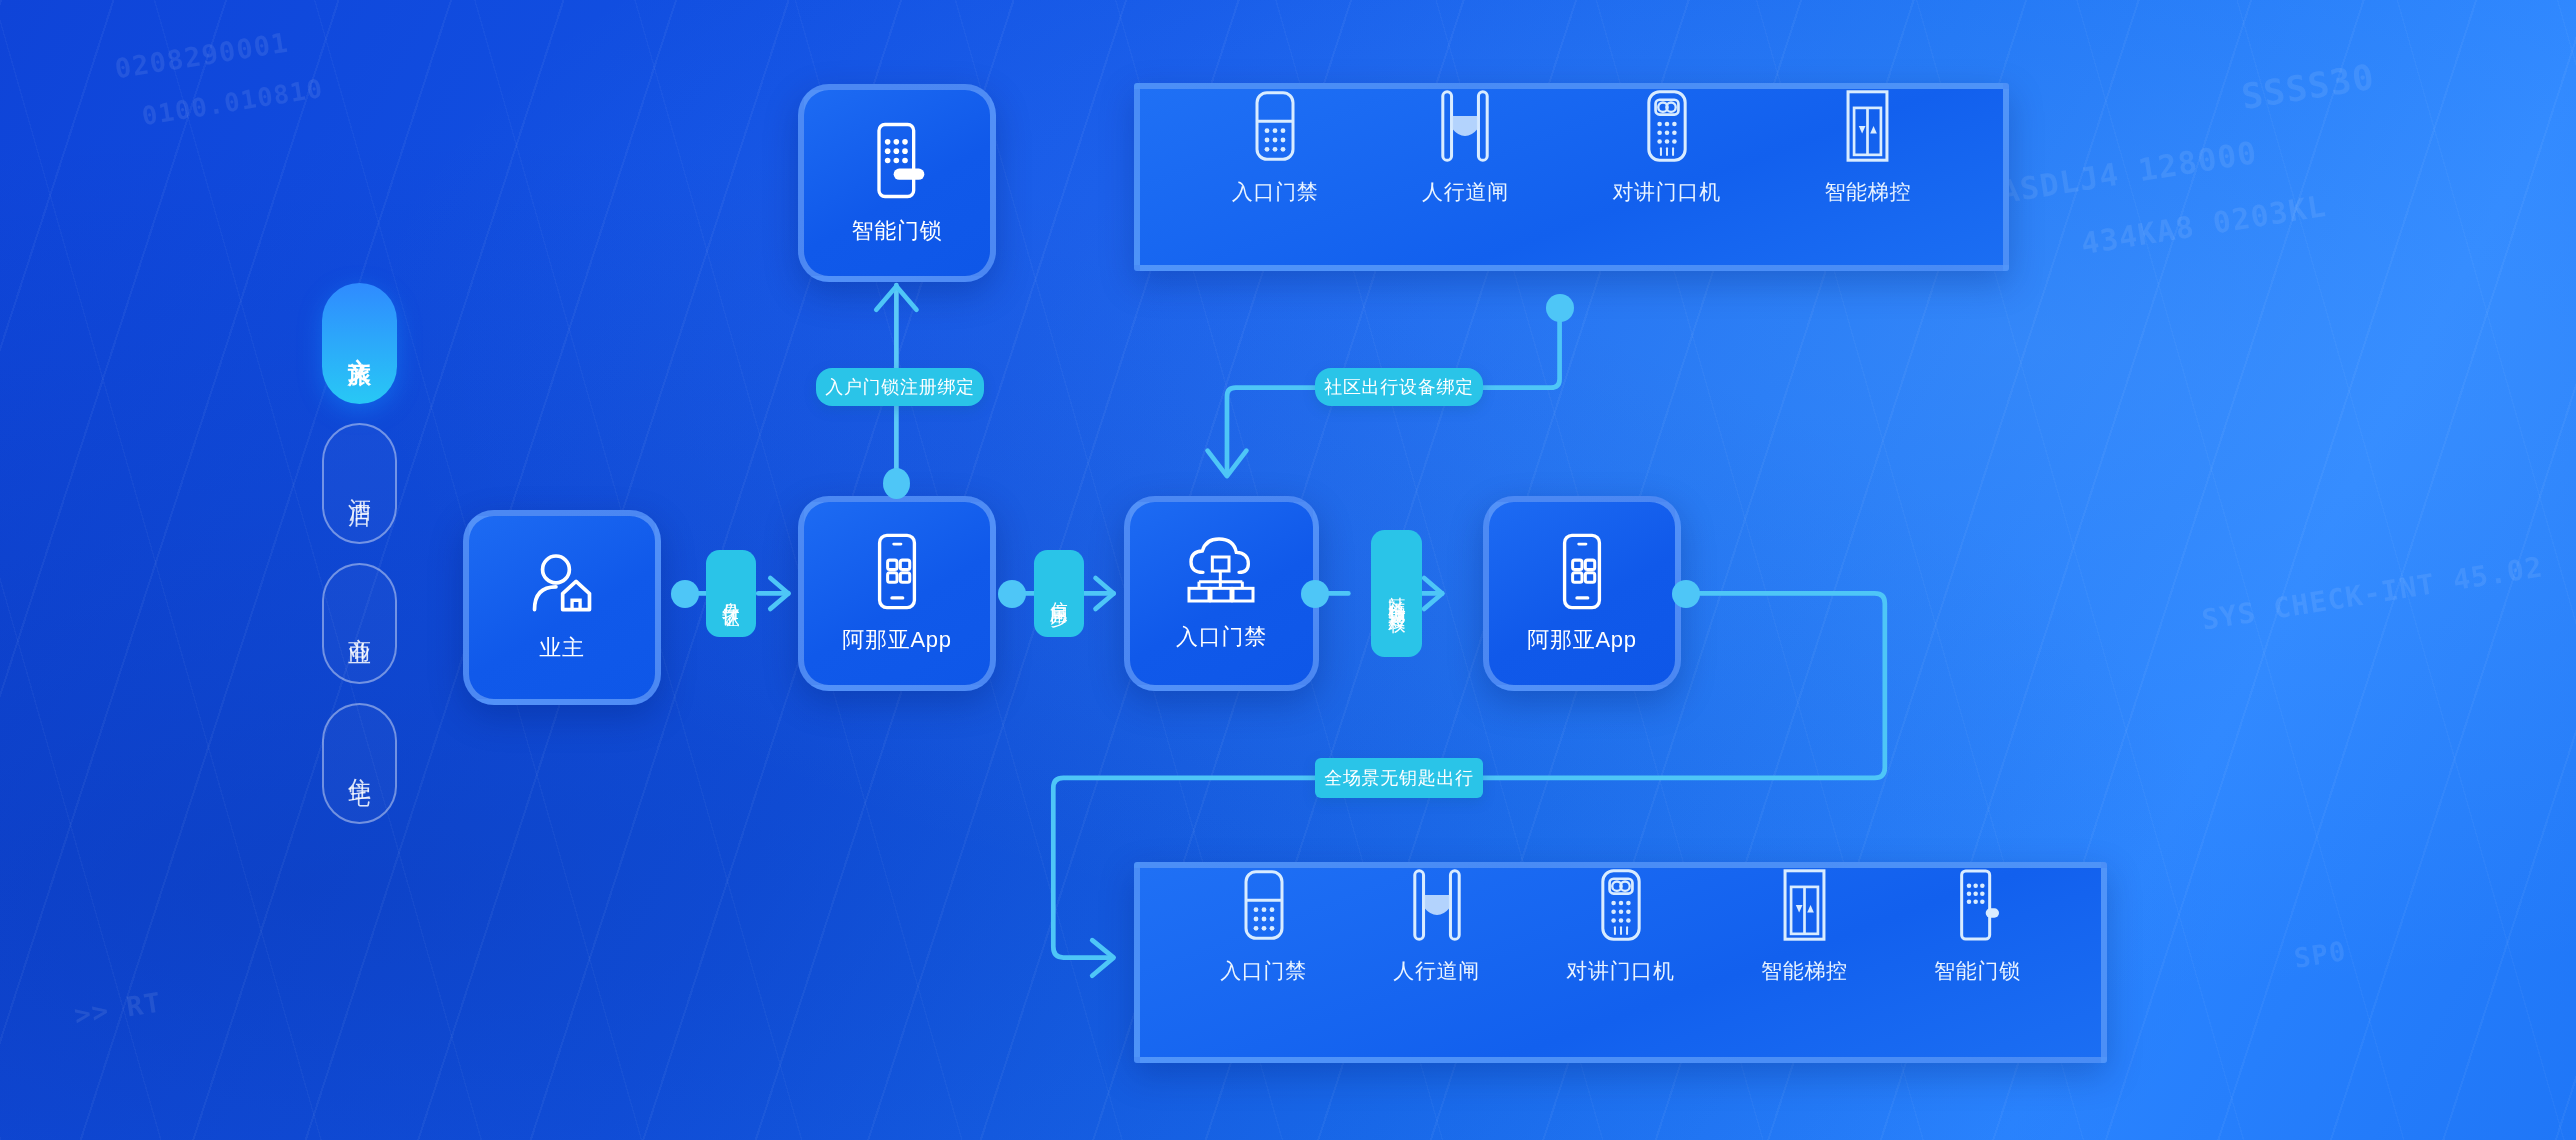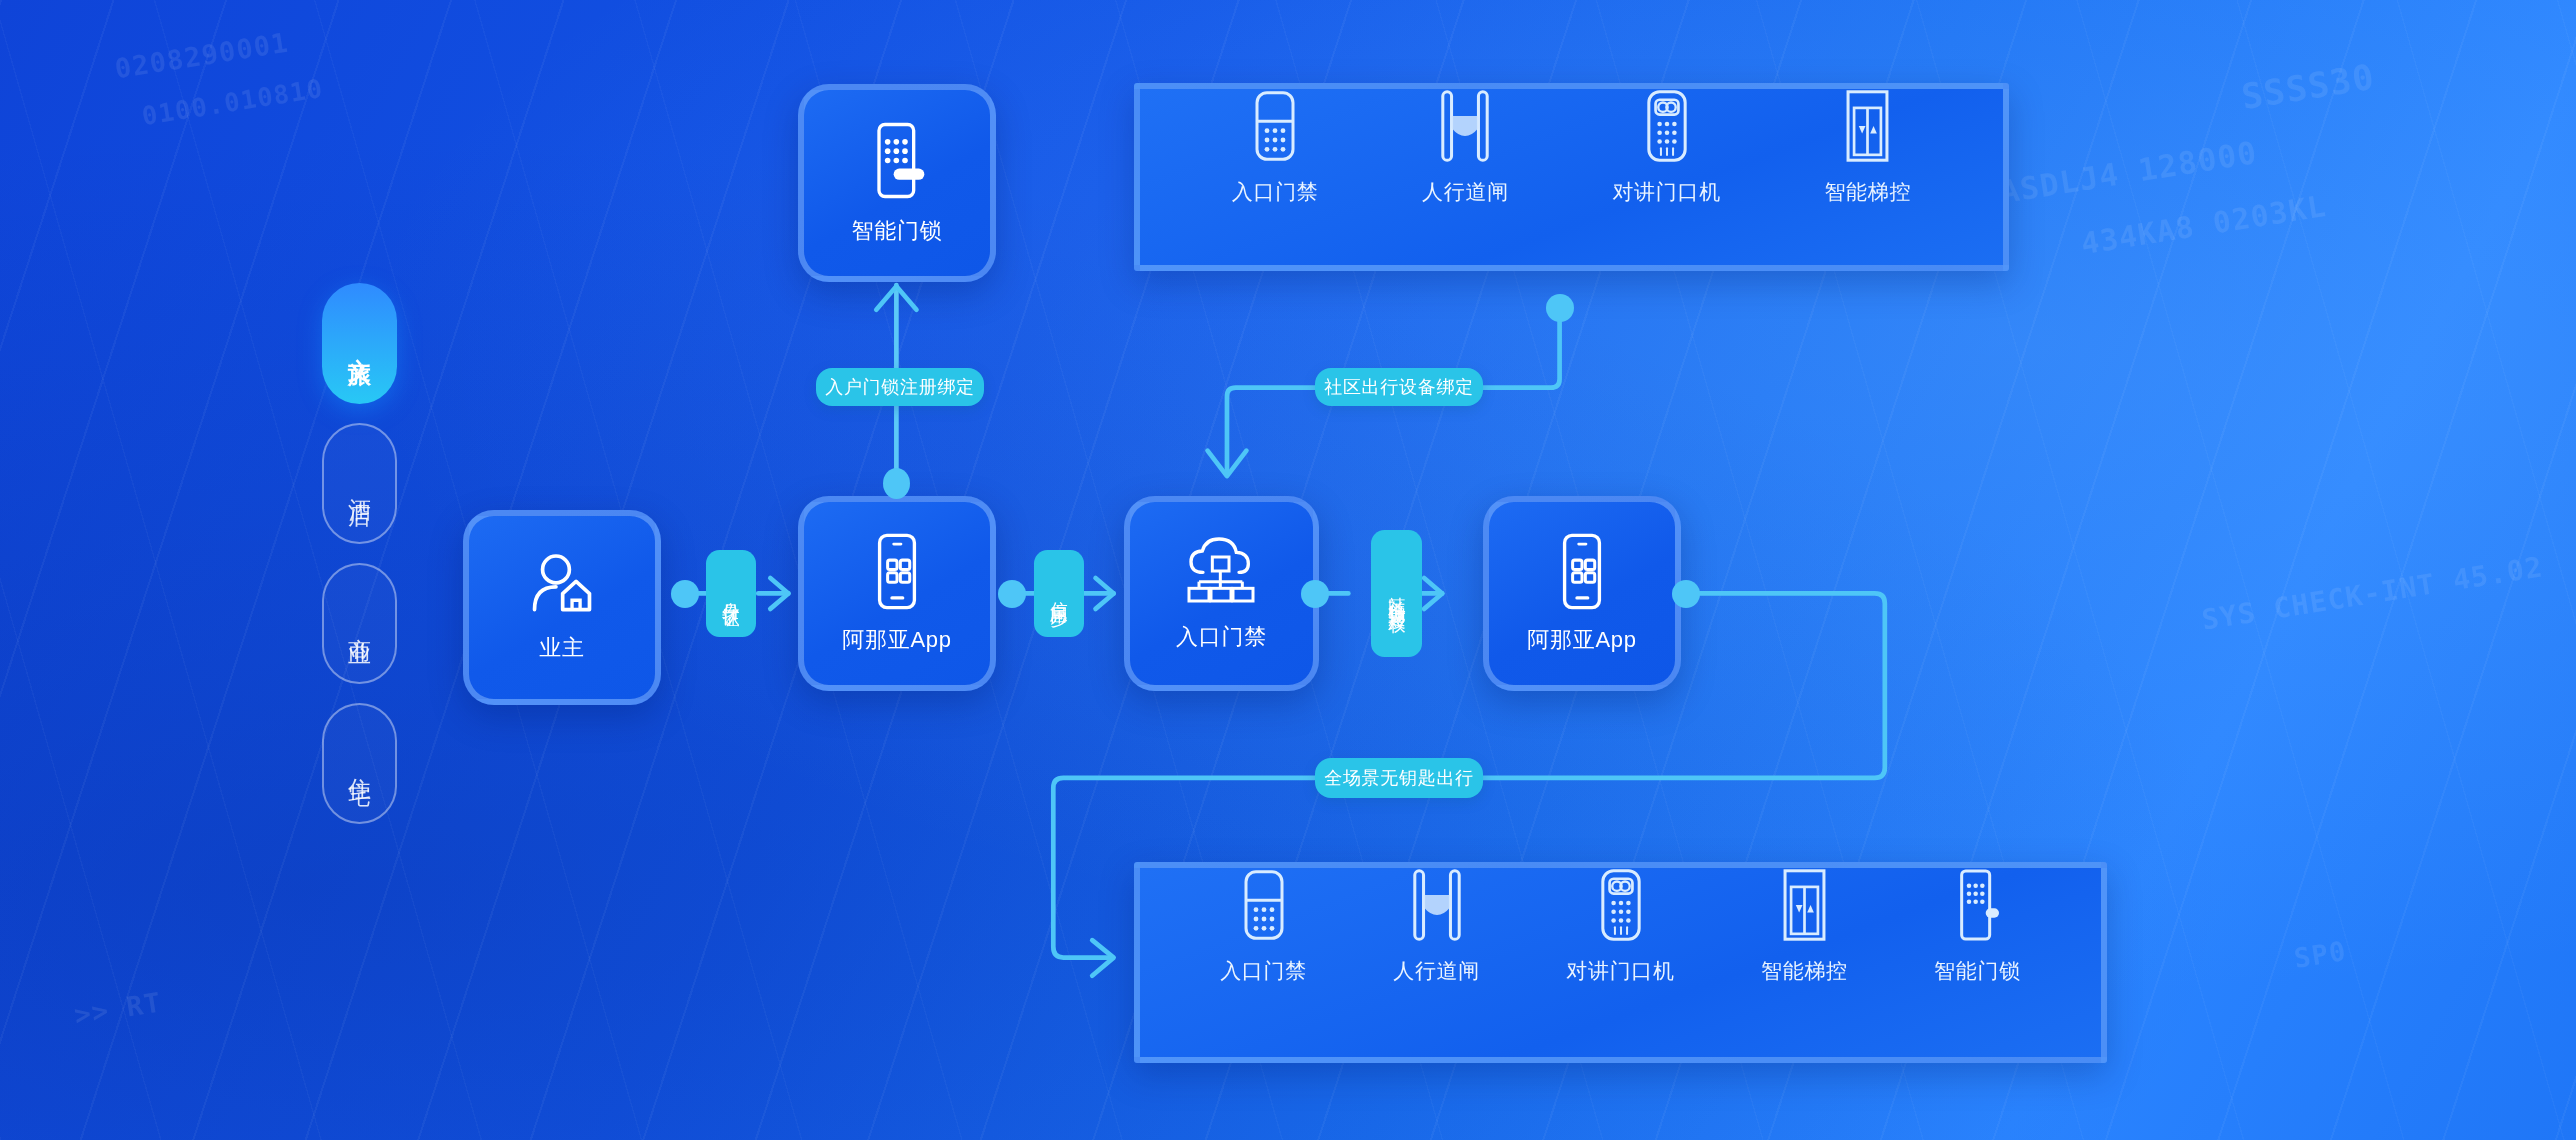--- a/index.html
+++ b/index.html
@@ -226,21 +226,21 @@
       </svg>
     </span>
     <span class="dev-label">智能梯控</span>
   </div>
 </div>
 
 <div class="pill" style="left:816px;top:368px;width:168px;height:38px;text-align:right;">入户门锁注册绑定</div>
 
 <div class="pill" style="left:1315px;top:368px;width:168px;height:38px;">社区出行设备绑定</div>
 
-<div class="pill" style="left:1315px;top:758px;width:168px;height:40px;">全场景无钥匙出行</div>
+<div class="pill" style="left:1315px;top:758px;width:168px;height:40px;border-radius:6px;">全场景无钥匙出行</div>
 
 <div class="card" style="left:463px;top:496px;width:198px;height:195px;margin-top:14px;">
   <span class="ico">
     <svg width="74" height="67" viewBox="0 0 110 100">
       <circle cx="46" cy="26" r="20" fill="none" stroke="#fff" stroke-width="5.5"></circle>
       <path d="M14 86 Q14 52 46 52" fill="none" stroke="#fff" stroke-width="5.5" stroke-linecap="round"></path>
       <path d="M56 86 L56 62 L76 44 L96 62 L96 86 Z" fill="none" stroke="#fff" stroke-width="5.5" stroke-linejoin="round"></path>
       <path d="M70 86 L70 72 L82 72 L82 86" fill="none" stroke="#fff" stroke-width="5"></path>
     </svg>
   </span>

